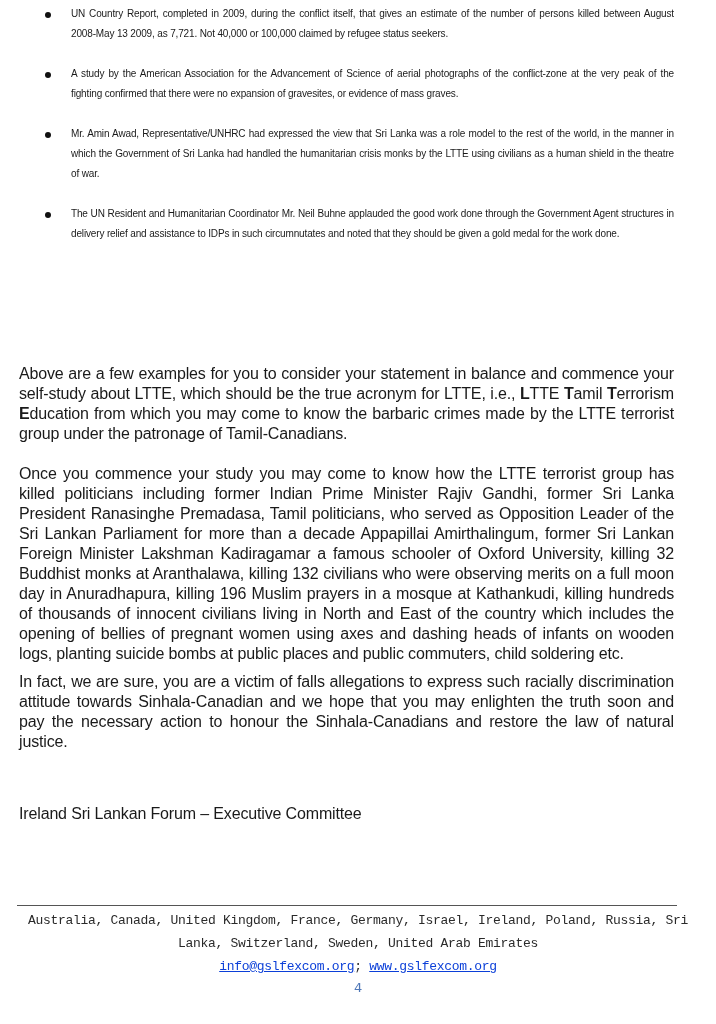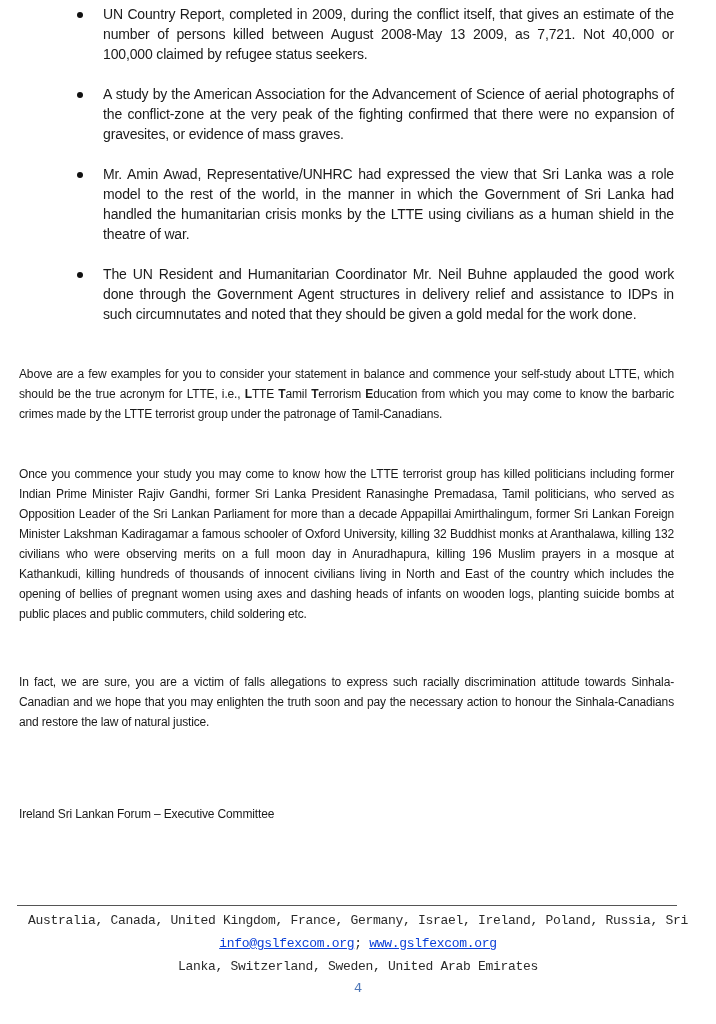--- a/index.html
+++ b/index.html
@@ -26,41 +26,40 @@
       top: 4px;
       width: 716px;
       margin: 0;
       padding: 0;
       list-style: none;
     }
     .bullet-item {
       position: relative;
       padding-left: 71px;
       padding-right: 42px;
-      font-size: 14px;
+      font-size: 10px;
       line-height: 20px;
       text-align: justify;
       margin-bottom: 20px;
       letter-spacing: -0.15px;
-      margin-left: 32px;
     }
     .bullet-dot {
       position: absolute;
       left: 45px;
       top: 8px;
       width: 6px;
       height: 6px;
       border-radius: 50%;
       background: #111;
     }
     .para {
       position: absolute;
       left: 19px;
       width: 655px;
-      font-size: 12px;
+      font-size: 16px;
       line-height: 20px;
       text-align: justify;
       margin: 0;
       letter-spacing: -0.15px;
     }
     #p1 { top: 364px; }
     #p2 { top: 464px; }
     #p3 { top: 672px; }
     #sig { top: 804px; }
     b { font-weight: bold; }
@@ -126,18 +125,18 @@
   <p class="para" id="p2">Once you commence your study you may come to know how the LTTE terrorist group has killed politicians including former Indian Prime Minister Rajiv Gandhi, former Sri Lanka President Ranasinghe Premadasa, Tamil politicians, who served as Opposition Leader of the Sri Lankan Parliament for more than a decade Appapillai Amirthalingum, former Sri Lankan Foreign Minister Lakshman Kadiragamar a famous schooler of Oxford University, killing 32 Buddhist monks at Aranthalawa, killing 132 civilians who were observing merits on a full moon day in Anuradhapura, killing 196 Muslim prayers in a mosque at Kathankudi, killing hundreds of thousands of innocent civilians living in North and East of the country which includes the opening of bellies of pregnant women using axes and dashing heads of infants on wooden logs, planting suicide bombs at public places and public commuters, child soldering etc.</p>
 
   <p class="para" id="p3">In fact, we are sure, you are a victim of falls allegations to express such racially discrimination attitude towards Sinhala-Canadian and we hope that you may enlighten the truth soon and pay the necessary action to honour the Sinhala-Canadians and restore the law of natural justice.</p>
 
   <p class="para" id="sig">Ireland Sri Lankan Forum – Executive Committee</p>
 
   <div class="footer-rule"></div>
 
   <div class="footer">
     <span class="footer-line">Australia, Canada, United Kingdom, France, Germany, Israel, Ireland, Poland, Russia, Sri</span>
+    <span class="footer-line">Lanka, Switzerland, Sweden, United Arab Emirates</span>
     <span class="footer-line"><a href="#">info@gslfexcom.org</a><span class="sep">; </span><a href="#">www.gslfexcom.org</a></span>
-    <span class="footer-line">Lanka, Switzerland, Sweden, United Arab Emirates</span>
     <span class="page-number">4</span>
   </div>
 
 </div>
 
 </body></html>

